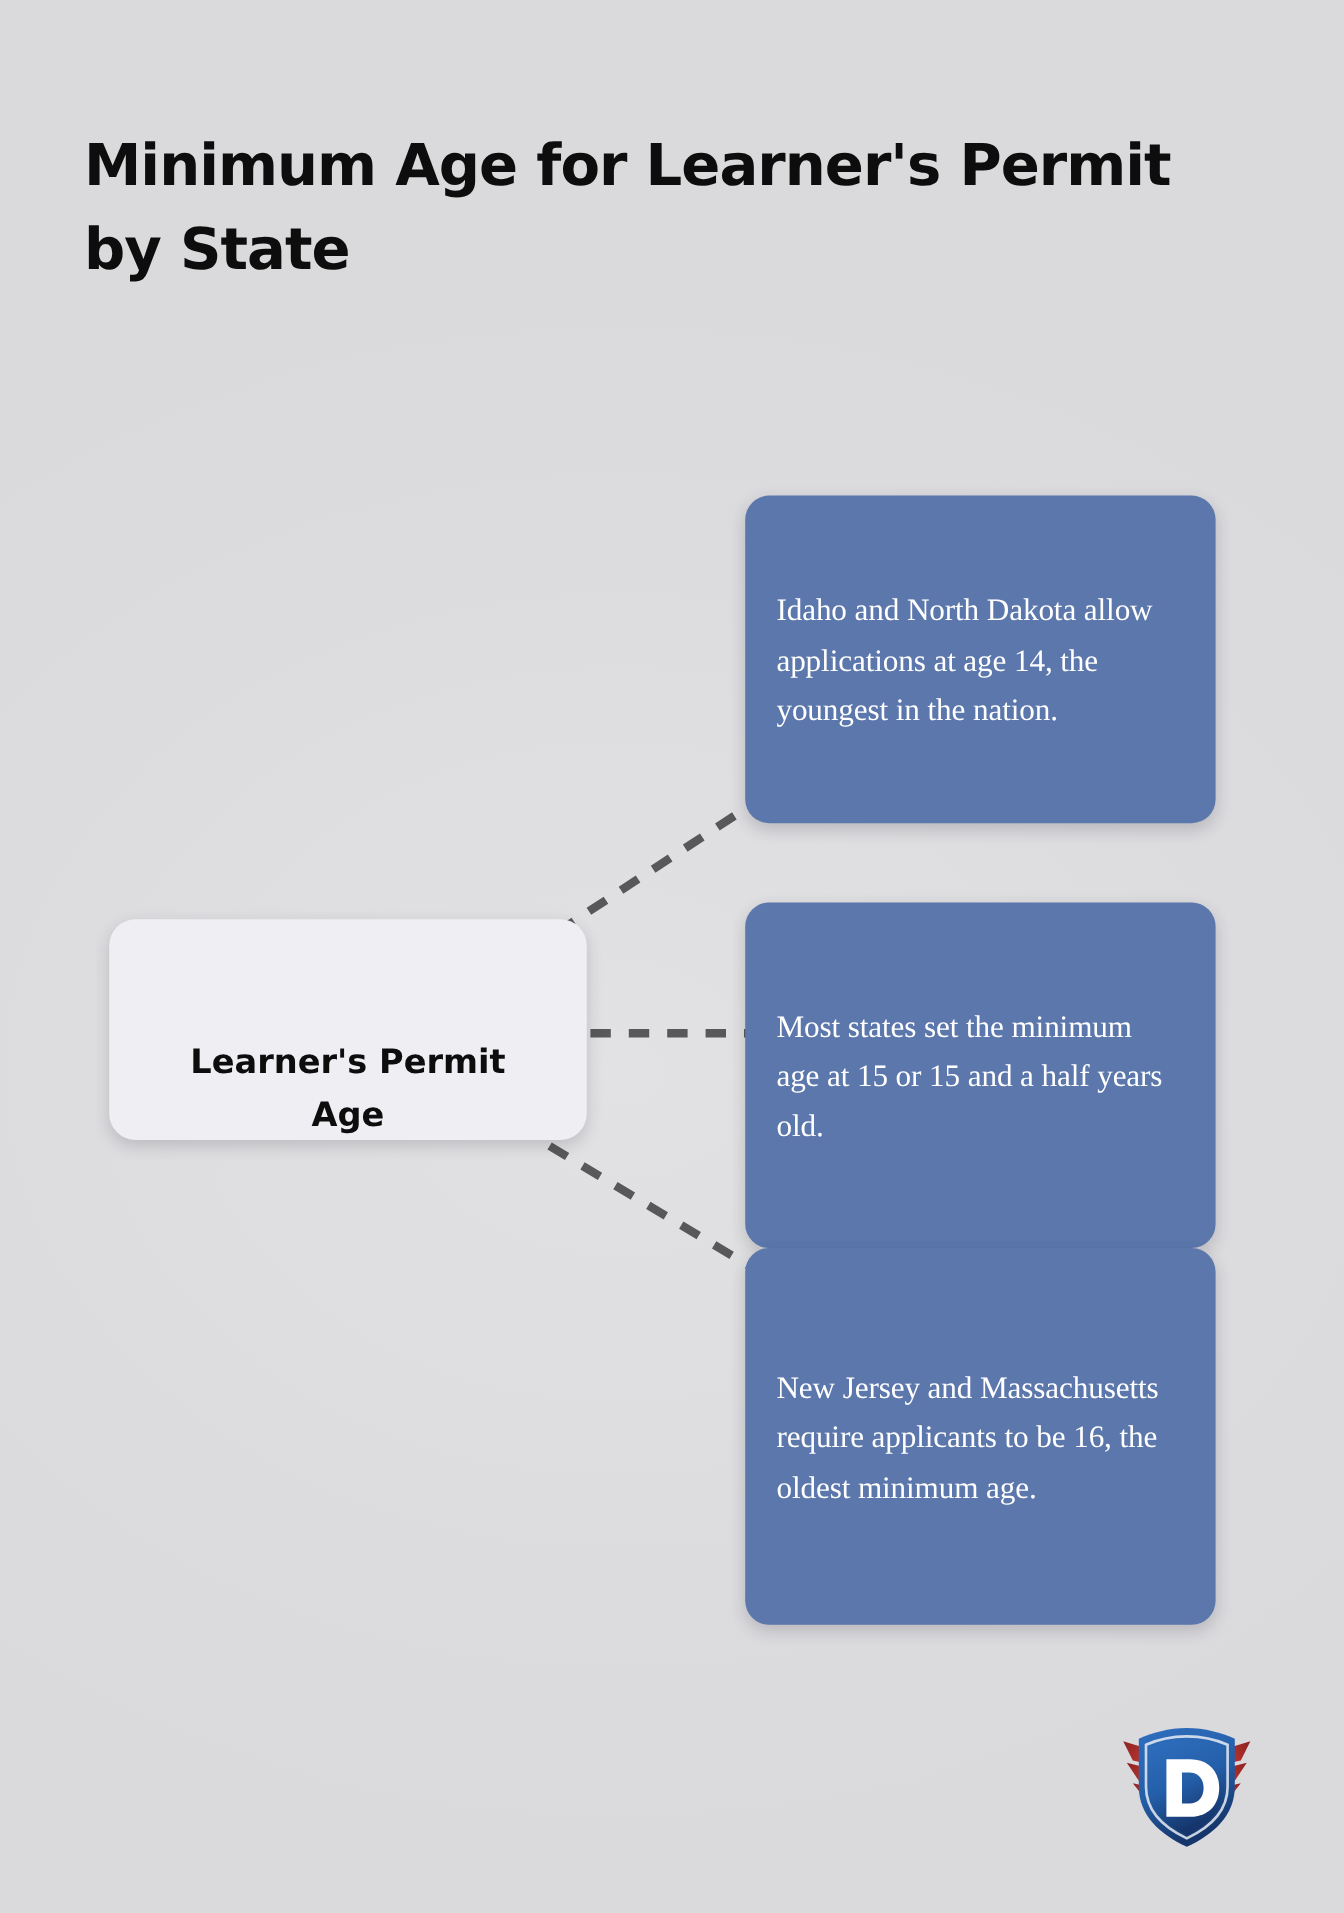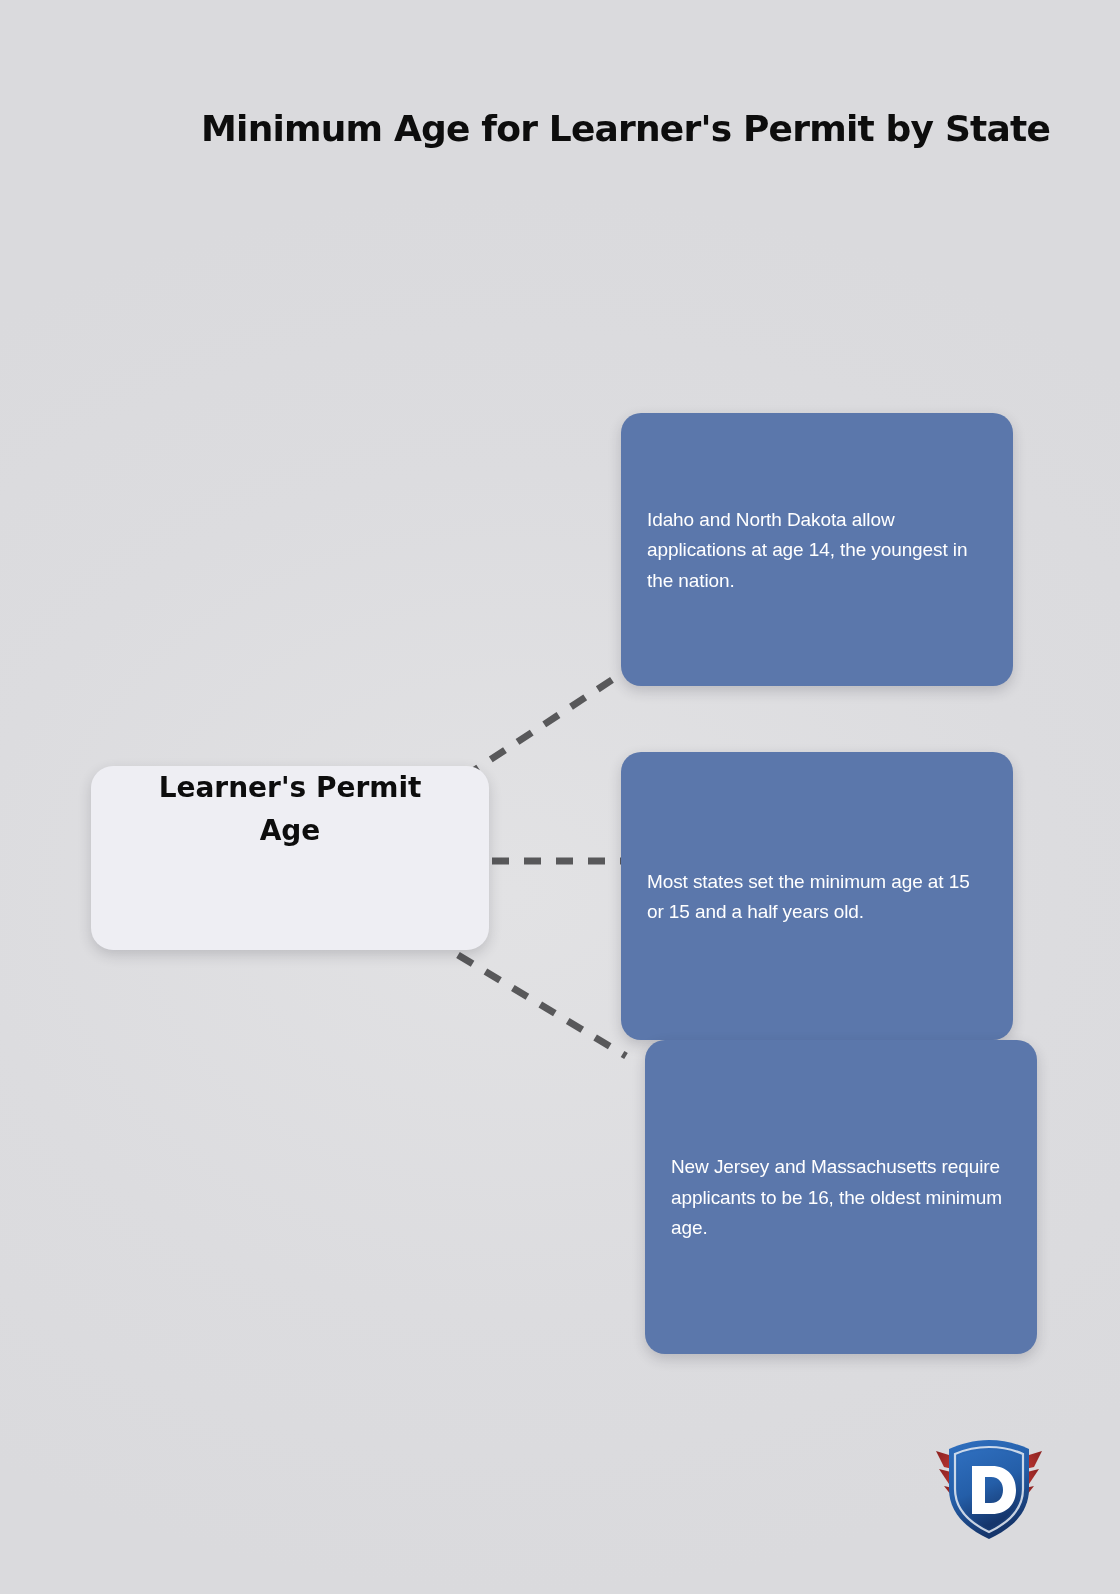--- a/index.html
+++ b/index.html
@@ -21,24 +21,24 @@
     height: 1594px;
     background: radial-gradient(ellipse 900px 700px at 46% 56%, #e2e2e4 0%, #dcdcdf 60%, #dadadd 100%);
   }
 
   
   .title {
     position: absolute;
     left: 70px;
     top: 103px;
     width: 980px;
-    text-align: right;
+    text-align: left;
     font-family: "DejaVu Sans", sans-serif;
     font-weight: bold;
-    font-size: 36px;
+    font-size: 48px;
     line-height: 1.46;
     letter-spacing: -0.8px;
     color: #0d0d0d;
   }
 
   
   .connectors {
     position: absolute;
     left: 0;
     top: 0;
@@ -51,21 +51,21 @@
   .center-node {
     position: absolute;
     left: 91px;
     top: 766px;
     width: 398px;
     height: 184px;
     background: #eeeef3;
     border-radius: 22px;
     box-shadow: 0 5px 13px rgba(40,40,55,0.19);
     display: flex;
-    align-items: flex-start;
+    align-items: flex-end;
     justify-content: center;
     box-sizing: border-box;
     padding: 0 34px;
   }
   .center-node-label {
     font-family: "DejaVu Sans", sans-serif;
     font-weight: bold;
     font-size: 28px;
     line-height: 1.55;
     text-align: center;
@@ -79,31 +79,31 @@
     width: 392px;
     background: #5b77ab;
     border-radius: 20px;
     box-shadow: 0 5px 13px rgba(40,40,55,0.20);
     box-sizing: border-box;
     padding: 32px 28px 30px 26px;
     display: flex;
     align-items: center;
   }
   .branch-text {
-    font-family: Liberation Sans, sans-serif;
+    font-family: Liberation Serif, serif;
     font-weight: normal;
-    font-size: 19px;
+    font-size: 26px;
     line-height: 1.60;
     color: #ffffff;
     letter-spacing: -0.1px;
   }
 
   #branch-0 { top: 413px; height: 273px; }
   #branch-1 { top: 752px; height: 288px; }
-  #branch-2 { top: 1040px; height: 314px; margin-left: 24px; }
+  #branch-2 { top: 1040px; height: 314px; }
 
   
   .logo {
     position: absolute;
     left: 928px;
     top: 1433px;
     width: 122px;
     height: 112px;
   }
 </style>

